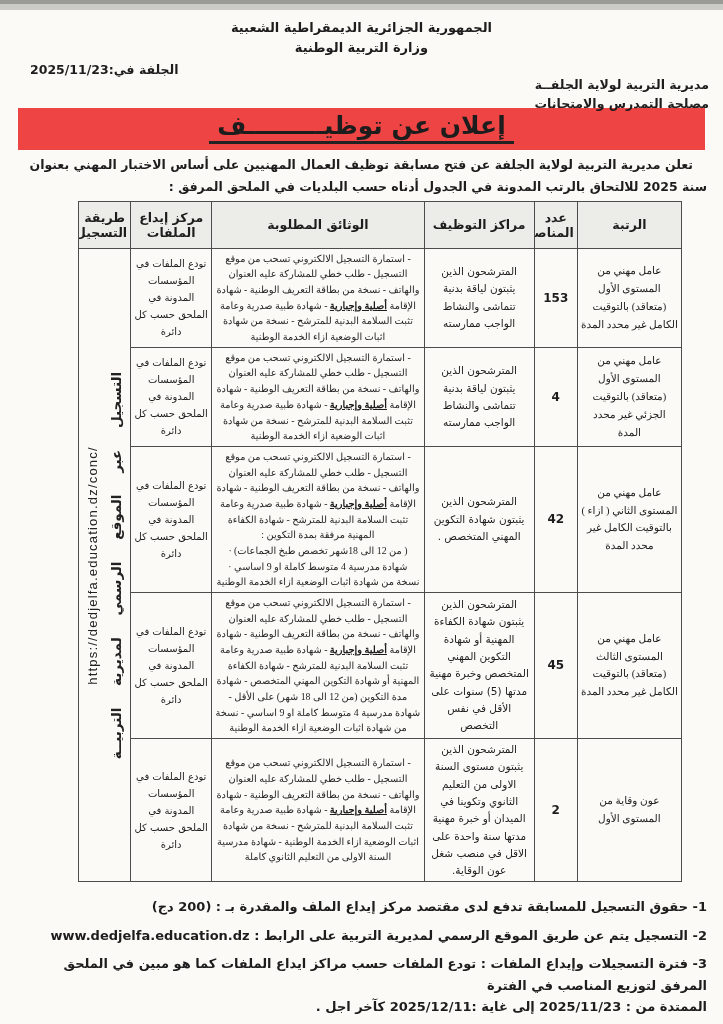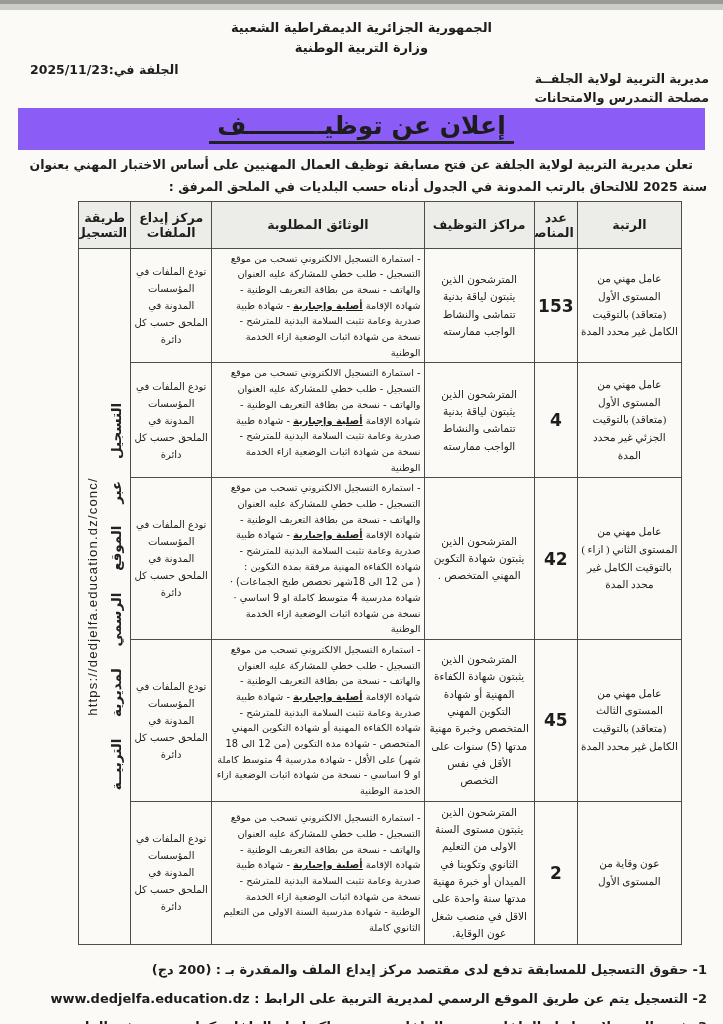--- a/index.html
+++ b/index.html
@@ -7,35 +7,35 @@
   .page{
     position:relative;width:723px;height:1024px;margin:4px auto;
     background:#fbfaf7;color:#1d1d1d;overflow:hidden;
     direction:rtl;
   }
   .scan-strip{height:6px;background:#cbcbc8;}
   
   .hdr-center{ text-align:center; padding-top:8px; }
   .hdr-center div{ font-weight:bold; font-size:13px; line-height:1.55; }
   .hdr-row{ position:relative; height:42px; margin-top:2px; }
-  .dir-block{ position:absolute; right:14px; top:10px; text-align:right; font-weight:bold; font-size:12.5px; line-height:1.5; }
+  .dir-block{ position:absolute; right:14px; top:16px; text-align:right; font-weight:bold; font-size:12.5px; line-height:1.5; }
   .date-line{ position:absolute; left:30px; top:2px; font-weight:bold; font-size:12.5px; direction:rtl; }
-  .title-band{ margin:6px 18px 0 18px; background:#8b5cf6; text-align:center; padding:3px 0 6px 0; }
+  .title-band{ margin:6px 18px 0 18px; background:#ef4444; text-align:center; padding:3px 0 6px 0; }
   .doc-title{ display:inline-block; font-size:25px; font-weight:bold; border-bottom:3px solid #222; padding:0 8px 1px 8px; letter-spacing:-1px; }
   .intro{ margin:4px 16px 4px 16px; font-size:12.5px; font-weight:bold; line-height:1.7; text-align:right; text-indent:14px; }
   
   table.jobs{ border-collapse:collapse; table-layout:fixed; width:604px; margin-right:41px; margin-top:2px; }
   table.jobs td,table.jobs th{ border:1px solid #4c4c4c; vertical-align:middle; padding:2px 3px; overflow:hidden; }
   table.jobs th{ background:#ecece8; font-size:12.5px; font-weight:bold; }
   tr.hrow{ height:47px; }
   tr.r1{height:88px;} tr.r2{height:87px;} tr.r3{height:121px;} tr.r4{height:140px;} tr.r5{height:107px;}
   td.rank{ font-size:10.5px; text-align:center; line-height:1.7;font-family:Liberation Serif, serif; }
-  td.count{ font-size:17px; font-weight:bold; text-align:center; }
+  td.count{ font-size:12px; font-weight:bold; text-align:center; }
   td.cond{ font-size:10.5px; text-align:center; line-height:1.65; }
-  td.docs{ font-size:9.8px; line-height:1.6; white-space:pre-line; }
+  td.docs{ font-size:9.8px; text-align:center; line-height:1.6; white-space:pre-line;font-family:Liberation Serif, serif; }
   td.center-cell{ font-size:10px; text-align:center; line-height:1.7; }
   .u{ text-decoration:underline; font-weight:bold; }
   td.method-cell{ position:relative; padding:0; }
   .vwrap{ position:absolute; inset:0; display:flex; align-items:center; justify-content:center; }
   .vinner{ transform:rotate(-90deg); display:flex; flex-direction:column; align-items:center; gap:8px; white-space:nowrap; }
   .vurl{ direction:ltr; font-family:"Liberation Sans",sans-serif; font-size:13px; letter-spacing:1.2px; color:#222; }
   .var{ direction:rtl; font-size:13.5px; font-weight:bold; word-spacing:17px; color:#222; }
   
   .notes{ margin:14px 16px 0 16px; }
   .note{ font-size:13px; font-weight:bold; line-height:1.65; margin-bottom:7px; white-space:pre-line; text-align:right; }

